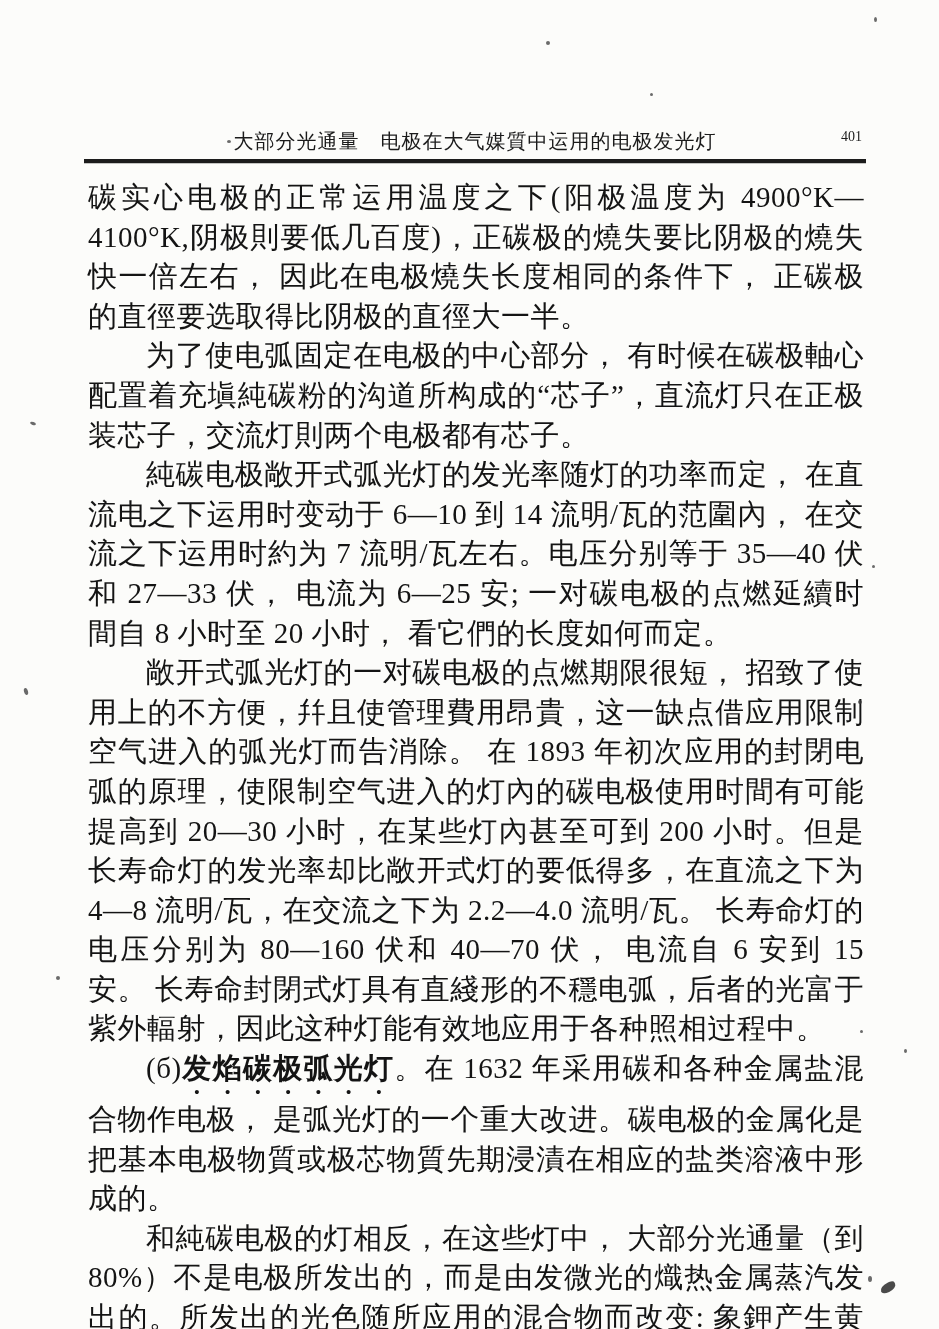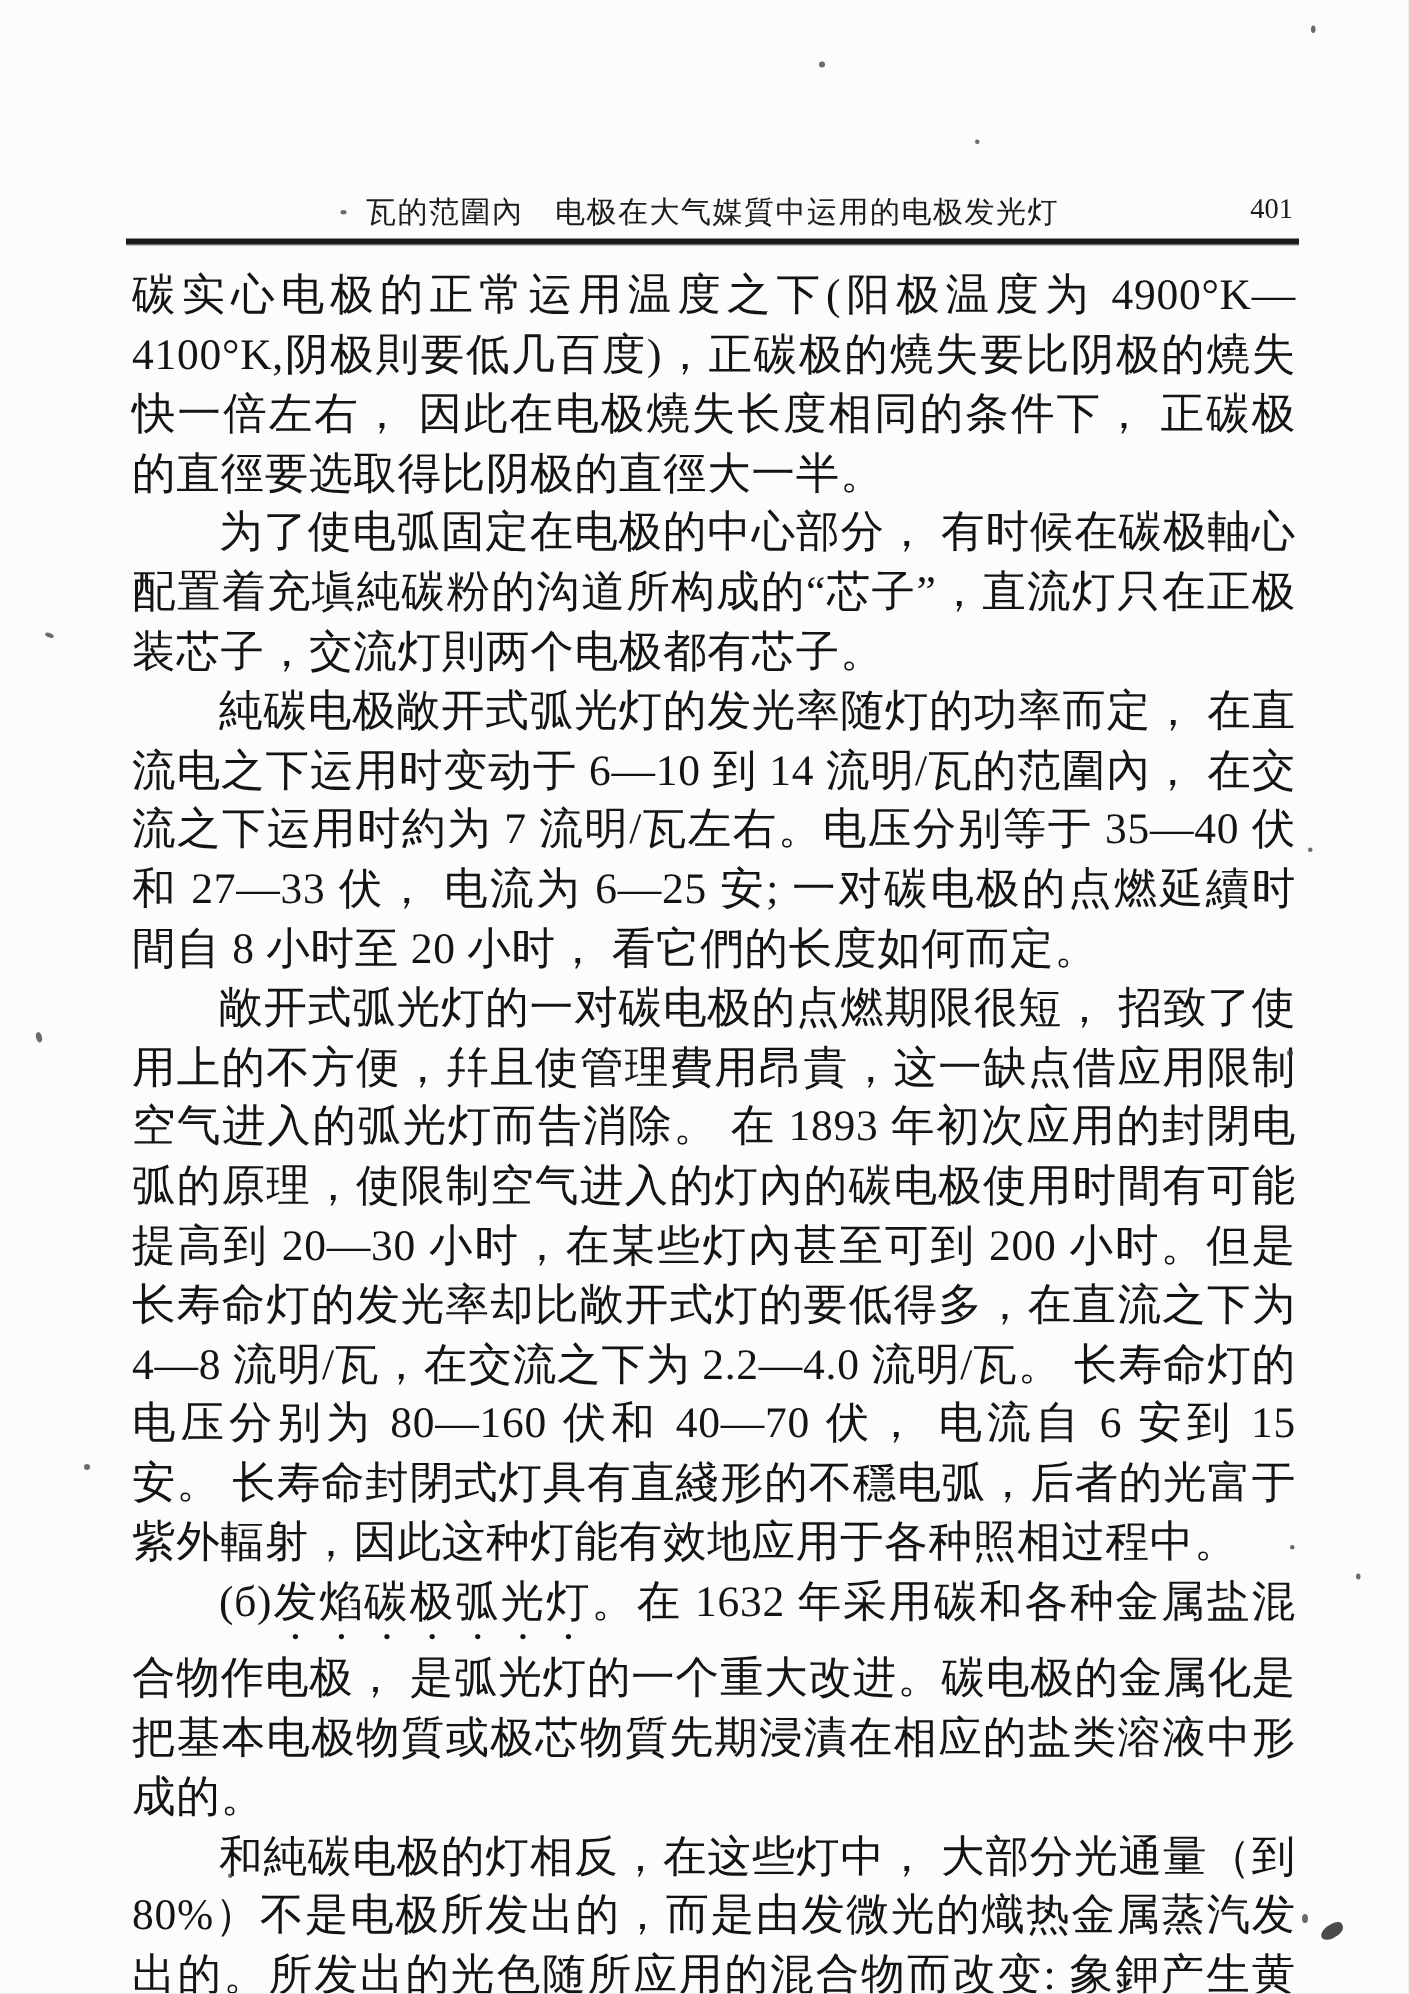--- a/index.html
+++ b/index.html
@@ -33,21 +33,21 @@
     text-align: center;
     font-size: 20px;
     letter-spacing: 1px;
     white-space: nowrap;
     color: #1b1b1b;
   }
   .page-number {
     position: absolute;
     right: 4px;
     top: 1px;
-    font-size: 19px;
+    font-size: 14px;
     color: #1b1b1b;
     text-align: right;
   }
   .header-rule {
     position: absolute;
     left: 84px;
     top: 159px;
     width: 782px;
     height: 4px;
     background: #1c1c1c;
@@ -71,20 +71,21 @@
     padding: 0;
   }
   .body-text p.indent {
     text-indent: 2em;
   }
   .em-run {
     -webkit-text-emphasis: filled dot #141414;
     -webkit-text-emphasis-position: under right;
     text-emphasis: filled dot #141414;
     text-emphasis-position: under right;
+    font-weight: bold;
   }
   
   .speck {
     position: absolute;
     background: #3a3a3a;
     border-radius: 50%;
     opacity: 0.75;
   }
   .smudge {
     position: absolute;
@@ -93,21 +94,21 @@
     transform: rotate(-25deg);
     opacity: 0.85;
   }
 </style>
 </head>
 <body>
 
 <div class="page">
 
   <div class="header">
-    <div class="chapter-title">瓦的范圍內　电极在大气媒質中运用的电极发光灯</div>
+    <div class="chapter-title">大部分光通量　电极在大气媒質中运用的电极发光灯</div>
     <div class="page-number">401</div>
   </div>
 
   <div class="header-rule"></div>
 
   <div class="body-text">
     <p>碳实心电极的正常运用温度之下(阳极温度为 4900°K—4100°K,阴极則要低几百度)，正碳极的燒失要比阴极的燒失快一倍左右， 因此在电极燒失长度相同的条件下， 正碳极的直徑要选取得比阴极的直徑大一半。</p>
     <p class="indent">为了使电弧固定在电极的中心部分， 有时候在碳极軸心配置着充塡純碳粉的沟道所构成的“芯子”，直流灯只在正极装芯子，交流灯則两个电极都有芯子。</p>
     <p class="indent">純碳电极敞开式弧光灯的发光率随灯的功率而定， 在直流电之下运用时变动于 6—10 到 14 流明/瓦的范圍內， 在交流之下运用时約为 7 流明/瓦左右。电压分别等于 35—40 伏和 27—33 伏， 电流为 6—25 安; 一对碳电极的点燃延續时間自 8 小时至 20 小时， 看它們的长度如何而定。</p>
     <p class="indent">敞开式弧光灯的一对碳电极的点燃期限很短， 招致了使用上的不方便，幷且使管理費用昂貴，这一缺点借应用限制空气进入的弧光灯而告消除。 在 1893 年初次应用的封閉电弧的原理，使限制空气进入的灯內的碳电极使用时間有可能提高到 20—30 小时，在某些灯內甚至可到 200 小时。但是长寿命灯的发光率却比敞开式灯的要低得多，在直流之下为 4—8 流明/瓦，在交流之下为 2.2—4.0 流明/瓦。 长寿命灯的电压分别为 80—160 伏和 40—70 伏， 电流自 6 安到 15 安。 长寿命封閉式灯具有直綫形的不穩电弧，后者的光富于紫外輻射，因此这种灯能有效地应用于各种照相过程中。</p>

